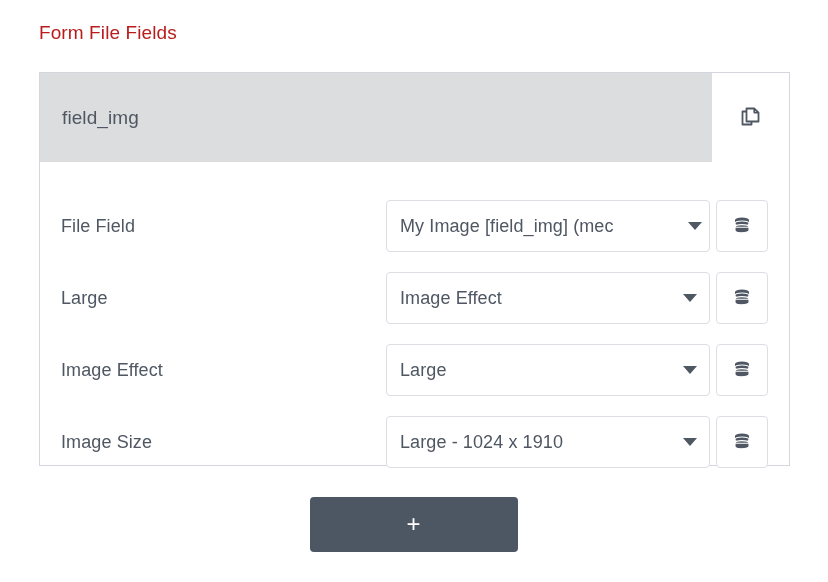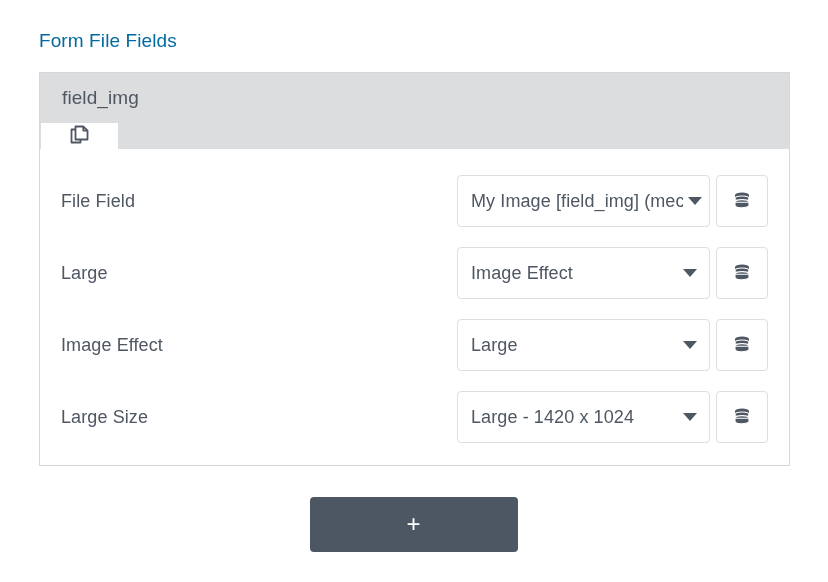--- a/index.html
+++ b/index.html
@@ -19,47 +19,46 @@
   .page {
     position: relative;
     width: 828px;
     height: 582px;
   }
 
   
   .section-title {
     position: absolute;
     left: 39px;
-    top: 28px;
+    top: 20px;
     font-size: 19px;
     line-height: 26px;
-    color: #0369a1;
+    color: #b91c1c;
     letter-spacing: 0.1px;
     white-space: nowrap;
   }
 
   
   .item-panel {
     position: absolute;
     left: 39px;
     top: 72px;
     width: 751px;
     height: 394px;
     border: 1px solid #d3d6dd;
     background: #ffffff;
   }
 
   
   .panel-header {
     position: relative;
-    height: 76px;
+    height: 89px;
     background: #dcdddf;
     display: flex;
     align-items: stretch;
-    flex-direction: column;
   }
   .panel-header-title {
     flex: 1 1 auto;
     display: flex;
     align-items: center;
     padding-left: 22px;
     font-size: 19px;
     color: #4f5762;
     letter-spacing: 0.1px;
     white-space: nowrap;
@@ -74,21 +73,21 @@
     display: flex;
     align-items: center;
     justify-content: center;
     cursor: pointer;
     padding: 0;
   }
   .copy-button svg { display: block; }
 
   
   .panel-body {
-    padding: 16px 0 14px 0;
+    padding: 28px 0 14px 0;
   }
   .form-row {
     display: flex;
     align-items: center;
     height: 72px;
     padding: 0 21px 0 21px;
   }
   .form-row .row-label {
     flex: 1 1 auto;
     font-size: 18px;
@@ -99,21 +98,21 @@
   .control-group {
     flex: 0 0 auto;
     display: flex;
     align-items: center;
     gap: 6px;
   }
 
   
   .select-box {
     position: relative;
-    width: 253px;
+    width: 324px;
     height: 52px;
     border: 1px solid #dcdee3;
     border-radius: 4px;
     background: #ffffff;
     display: flex;
     align-items: center;
     cursor: pointer;
     overflow: hidden;
   }
   .select-value {
@@ -277,24 +276,24 @@
                 <ellipse cx="11" cy="8.6" rx="7" ry="2.6" fill="#4f5762" stroke="#ffffff" stroke-width="1.1"></ellipse>
                 <ellipse cx="11" cy="12.2" rx="7" ry="2.6" fill="#4f5762" stroke="#ffffff" stroke-width="1.1"></ellipse>
                 <path d="M4 12.2 v3.0 a7 2.6 0 0 0 14 0 v-3.0 Z" fill="#4f5762" stroke="#ffffff" stroke-width="1.1"></path>
               </svg>
             </span>
           </button>
         </div>
       </div>
 
       <div class="form-row">
-        <div class="row-label">Large Size</div>
+        <div class="row-label">Image Size</div>
         <div class="control-group">
           <div class="select-box">
-            <span class="select-value">Large - 1420 x 1024</span>
+            <span class="select-value">Large - 1024 x 1910</span>
             <span class="select-arrow">
               <span class="caret"></span>
             </span>
           </div>
           <button class="db-button">
             <span>
               <svg width="22" height="22" viewBox="0 0 22 22" xmlns="http://www.w3.org/2000/svg">
                 <ellipse cx="11" cy="5.2" rx="7" ry="2.6" fill="#4f5762"></ellipse>
                 <path d="M4 5.2 v3.2 a7 2.6 0 0 0 14 0 v-3.2 Z" fill="#4f5762"></path>
                 <ellipse cx="11" cy="8.6" rx="7" ry="2.6" fill="#4f5762" stroke="#ffffff" stroke-width="1.1"></ellipse>

